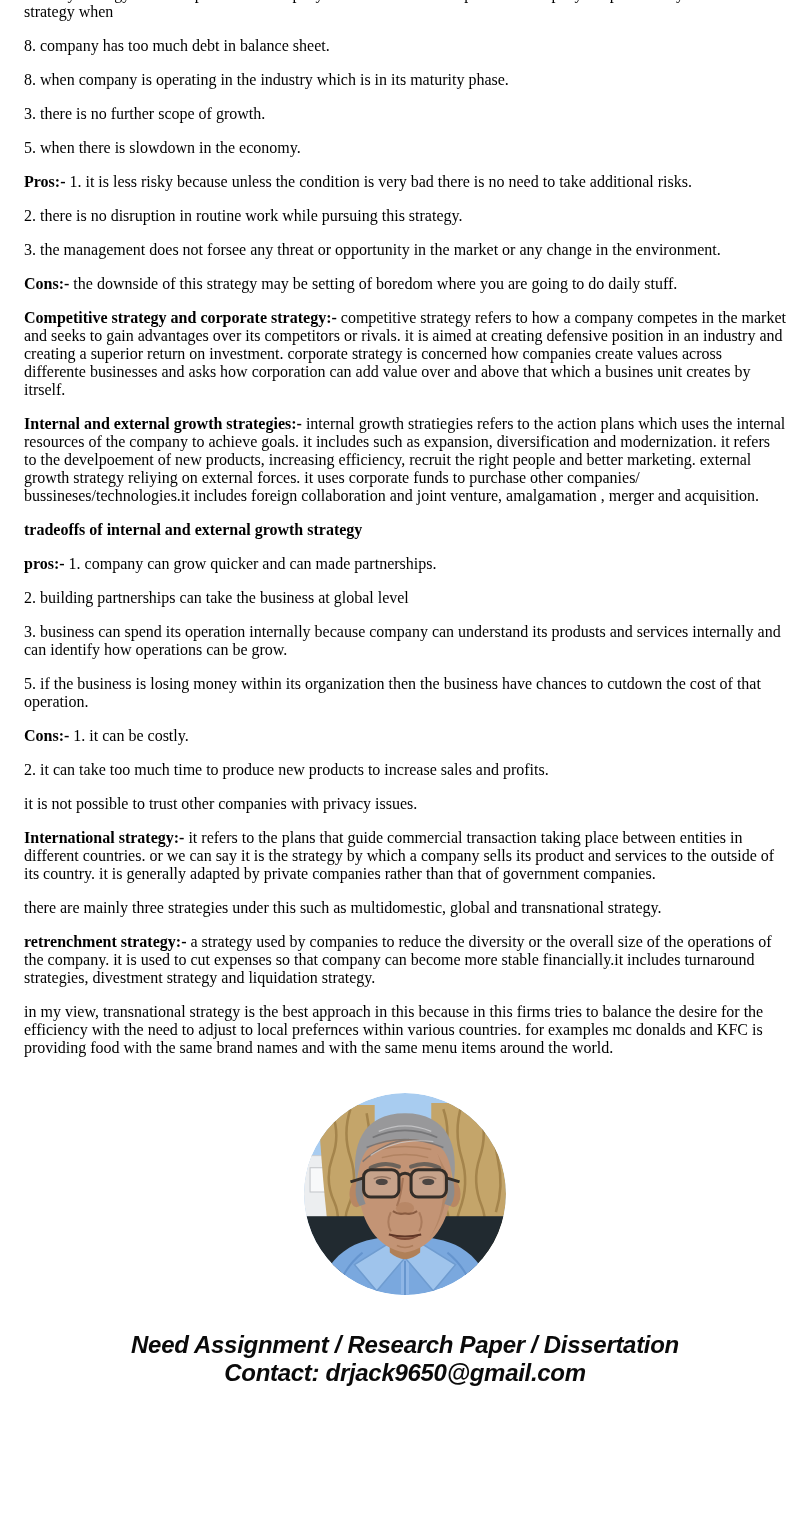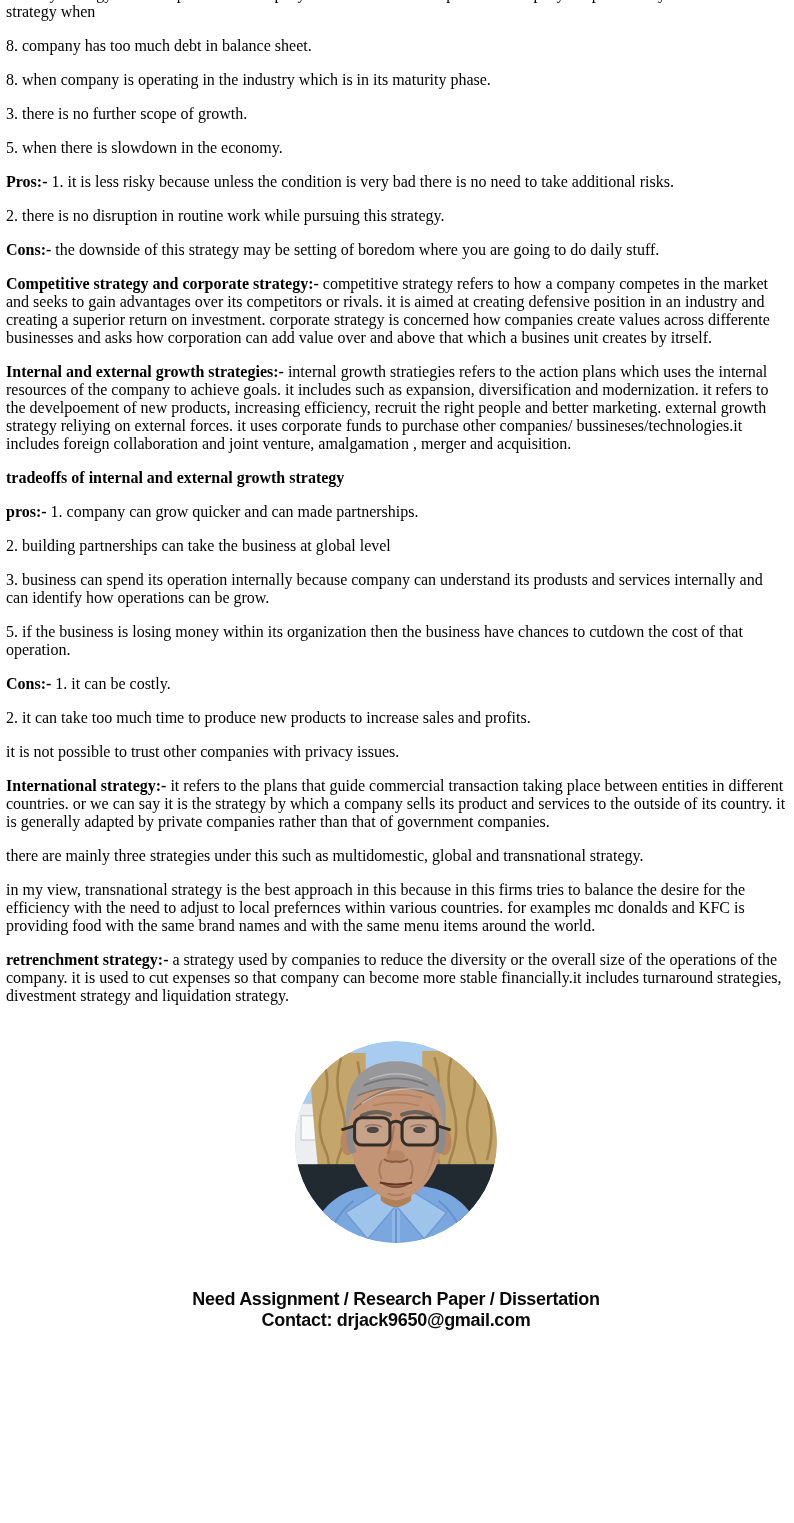--- a/index.html
+++ b/index.html
@@ -3,79 +3,81 @@
 <meta charset="utf-8">
 <style>
   html, body { margin: 0; padding: 0; background: #ffffff; }
   body {
     width: 794px;
     min-height: 1523px;
     font-family: "Liberation Serif", "DejaVu Serif", serif;
     color: #000000;
     overflow-x: hidden;
   }
-  .doc { padding: 0 8px 28px 6px; overflow: hidden; }
+  .doc { padding: 0 8px 28px 24px; overflow: hidden; }
   #paragraphs p {
     margin: 16px 0;
     font-size: 16px;
     line-height: normal;
   }
   #paragraphs p.clipped { margin-top: -15px; }
   .clip-line { white-space: nowrap; }
   .portrait-wrap {
     margin-top: 36px;
     display: flex;
     justify-content: center;
   }
   .portrait-circle {
     width: 202px; height: 202px;
     border-radius: 50%;
     overflow: hidden;
     display: block;
   }
   .footer {
-    margin-top: 46px;
+    margin-top: 36px;
     text-align: center;
     font-family: "Liberation Sans", "DejaVu Sans", sans-serif;
     font-weight: bold;
-    font-size: 18px;
+    font-size: 24px;
     line-height: 1.15;
     letter-spacing: -0.3px;
     color: #0a0a0a;
+    font-style: italic;
   }
   .footer div { margin: 0 auto; }
 </style>
 </head>
 <body>
 
 <div class="doc">
 
   <div id="paragraphs">
       <p class="clipped"><span class="clip-line">stability strategy:- it is adopted when company wants to maintain its position. company adopts stability</span><br>strategy when</p>
       <p>8. company has too much debt in balance sheet.</p>
       <p>8. when company is operating in the industry which is in its maturity phase.</p>
       <p>3. there is no further scope of growth.</p>
       <p>5. when there is slowdown in the economy.</p>
       <p><strong>Pros:-</strong> 1. it is less risky because unless the condition is very bad there is no need to take additional risks.</p>
       <p>2. there is no disruption in routine work while pursuing this strategy.</p>
+      <p>3. the management does not forsee any threat or opportunity in the market or any change in the environment.</p>
       <p><strong>Cons:-</strong> the downside of this strategy may be setting of boredom where you are going to do daily stuff.</p>
       <p><strong>Competitive strategy and corporate strategy:-</strong> competitive strategy refers to how a company competes in the market and seeks to gain advantages over its competitors or rivals. it is aimed at creating defensive position in an industry and creating a superior return on investment. corporate strategy is concerned how companies create values across differente businesses and asks how corporation can add value over and above that which a busines unit creates by itrself.</p>
       <p><strong>Internal and external growth strategies:-</strong> internal growth stratiegies refers to the action plans which uses the internal resources of the company to achieve goals. it includes such as expansion, diversification and modernization. it refers to the develpoement of new products, increasing efficiency, recruit the right people and better marketing. external growth strategy reliying on external forces. it uses corporate funds to purchase other companies/ bussineses/technologies.it includes foreign collaboration and joint venture, amalgamation , merger and acquisition.</p>
       <p><strong>tradeoffs of internal and external growth strategy</strong></p>
       <p><strong>pros:-</strong> 1. company can grow quicker and can made partnerships.</p>
       <p>2. building partnerships can take the business at global level</p>
       <p>3. business can spend its operation internally because company can understand its produsts and services internally and can identify how operations can be grow.</p>
       <p>5. if the business is losing money within its organization then the business have chances to cutdown the cost of that operation.</p>
       <p><strong>Cons:-</strong> 1. it can be costly.</p>
       <p>2. it can take too much time to produce new products to increase sales and profits.</p>
       <p>it is not possible to trust other companies with privacy issues.</p>
       <p><strong>International strategy:-</strong> it refers to the plans that guide commercial transaction taking place between entities in different countries. or we can say it is the strategy by which a company sells its product and services to the outside of its country. it is generally adapted by private companies rather than that of government companies.</p>
       <p>there are mainly three strategies under this such as multidomestic, global and transnational strategy.</p>
+      <p><strong>retrenchment strategy:-</strong> a strategy used by companies to reduce the diversity or the overall size of the operations of the company. it is used to cut expenses so that company can become more stable financially.it includes turnaround strategies, divestment strategy and liquidation strategy.</p>
       <p>in my view, transnational strategy is the best approach in this because in this firms tries to balance the desire for the efficiency with the need to adjust to local prefernces within various countries. for examples mc donalds and KFC is providing food with the same brand names and with the same menu items around the world.</p>
-      <p><strong>retrenchment strategy:-</strong> a strategy used by companies to reduce the diversity or the overall size of the operations of the company. it is used to cut expenses so that company can become more stable financially.it includes turnaround strategies, divestment strategy and liquidation strategy.</p>
     </div>
 
   <div class="portrait-wrap">
     <svg class="portrait-circle" width="202" height="202" viewBox="0 0 200 200" xmlns="http://www.w3.org/2000/svg">
       <defs>
         <clipPath id="pc">
             <circle cx="100" cy="100" r="100"></circle>
           </clipPath>
       </defs>
       <g clip-path="url(#pc)">

